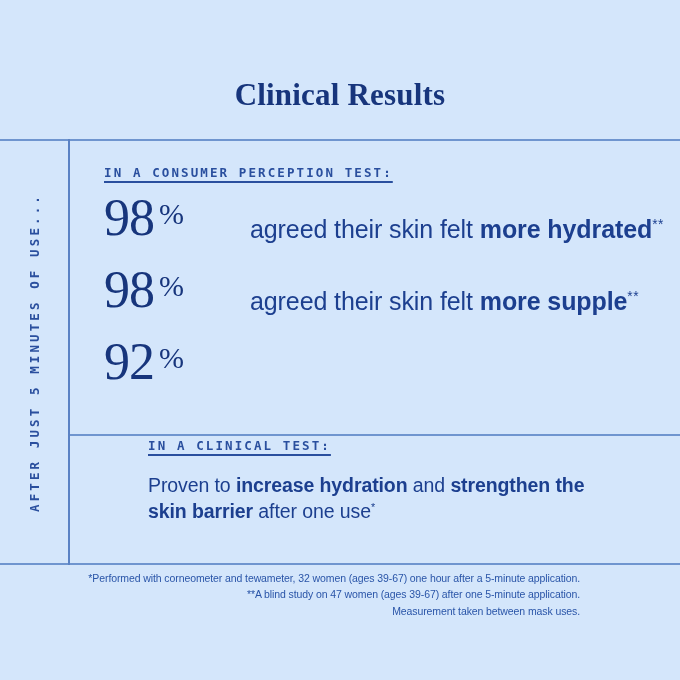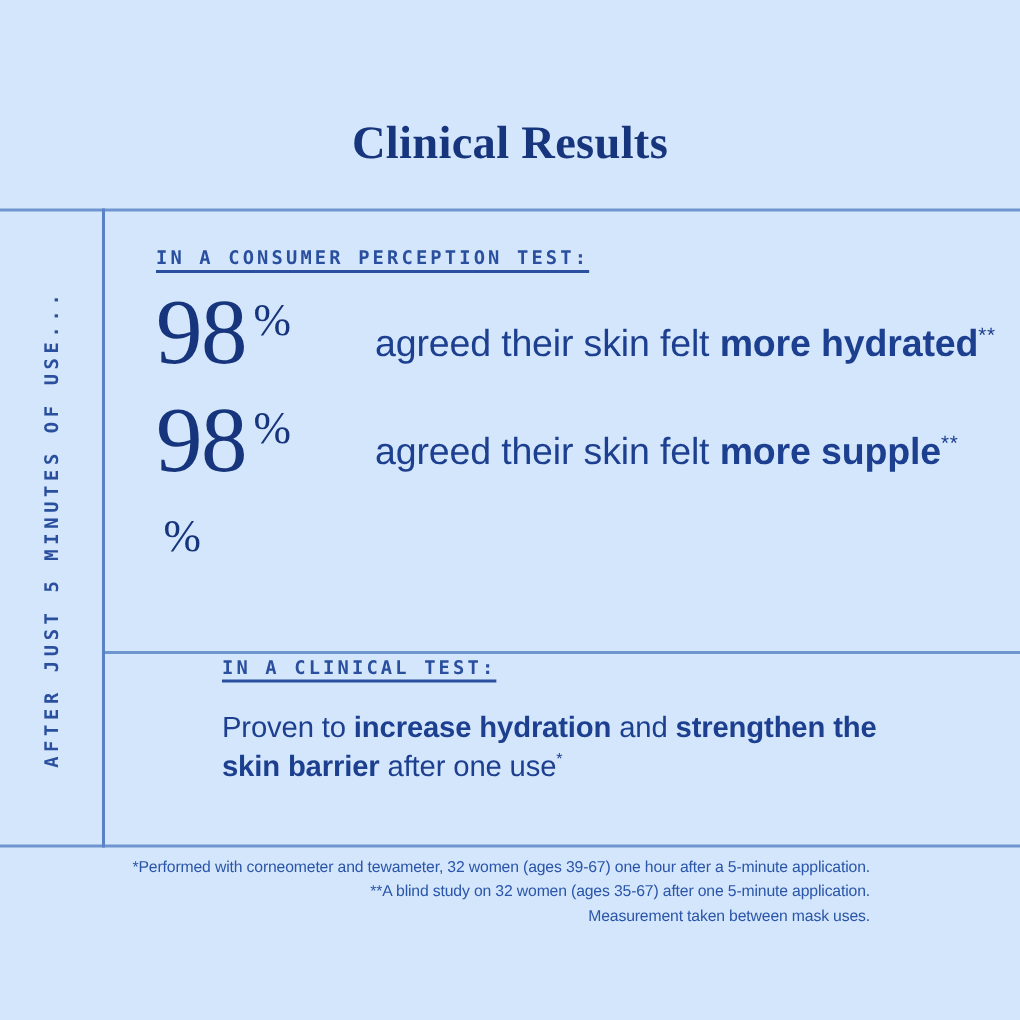--- a/index.html
+++ b/index.html
@@ -112,21 +112,21 @@
   }
 
   .stat-figure {
     display: flex;
     align-items: flex-start;
     width: 146px;
     flex: 0 0 146px;
   }
   .stat-number {
     font-family: "Liberation Serif", serif;
-    font-size: 62px;
+    font-size: 52px;
     line-height: 0.82;
     color: #17357c;
     letter-spacing: -1px;
   }
   .stat-percent {
     font-family: "Liberation Serif", serif;
     font-size: 30px;
     line-height: 1;
     margin-left: 5px;
     margin-top: 2px;
@@ -216,33 +216,34 @@
         <div class="stat-row">
           <div class="stat-figure">
             <span class="stat-number">98</span>
             <span class="stat-percent">%</span>
           </div>
           <div class="stat-text"><span>agreed their skin felt </span><b>more supple</b><sup>**</sup></div>
         </div>
 
         <div class="stat-row">
           <div class="stat-figure">
+            <span class="stat-number">92</span>
             <span class="stat-percent">%</span>
           </div>
         </div>
 
       </div>
     </section>
 
     <section class="clinical-block">
       <div class="eyebrow">IN A CLINICAL TEST:</div>
       <p class="clinical-statement"><span>Proven to </span><b>increase hydration</b><span> and </span><b>strengthen the skin barrier</b><span> after one use</span><sup>*</sup></p>
     </section>
 
   </div>
 
   <div class="footnotes">
     <div class="footnote">*Performed with corneometer and tewameter, 32 women (ages 39-67) one hour after a 5-minute application.</div>
-    <div class="footnote">**A blind study on 32 women (ages 35-67) after one 5-minute application.</div>
+    <div class="footnote">**A blind study on 47 women (ages 39-67) after one 5-minute application.</div>
     <div class="footnote">Measurement taken between mask uses.</div>
   </div>
 
 </div>
 
 </body></html>

